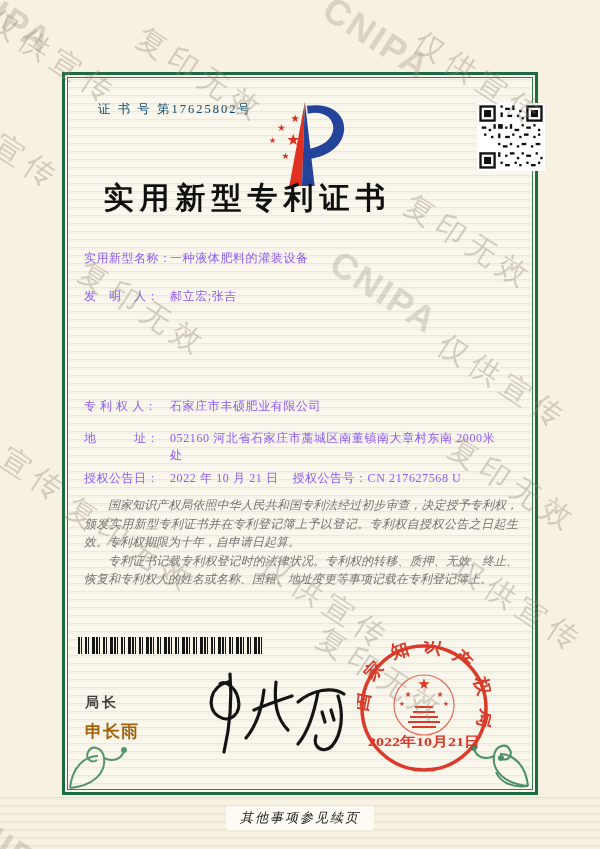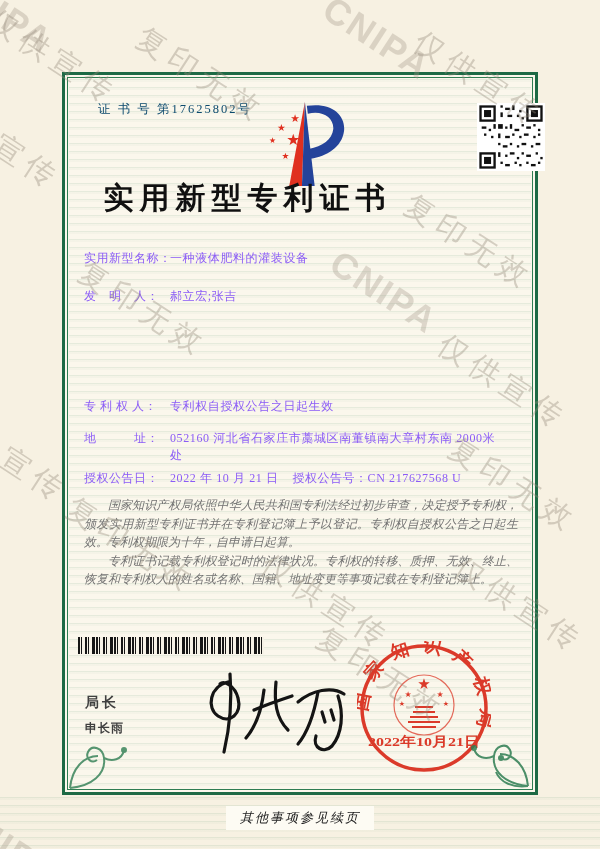--- a/index.html
+++ b/index.html
@@ -29,21 +29,21 @@
   .body-text{position:absolute;left:84px;top:496px;width:434px;font-size:12px;line-height:18.5px;
              text-align:justify;font-style:italic;color:#737373;}
   .body-text p{margin:0;text-indent:2em;}
   
   .barcode{position:absolute;left:78px;top:637px;width:186px;height:17px;
      background:repeating-linear-gradient(90deg,#161616 0 2px,#f6f2e6 2px 3px,#161616 3px 4px,#f6f2e6 4px 7px,#161616 7px 9px,#f6f2e6 9px 10px,#161616 10px 11px,#f6f2e6 11px 14px,#161616 14px 17px,#f6f2e6 17px 18px);}
   
   .signer-title{position:absolute;left:85px;top:694px;font-family:"Liberation Sans",sans-serif;
                 font-weight:bold;font-size:14px;letter-spacing:3px;color:#404040;}
   .signer-name{position:absolute;left:85px;top:720px;font-family:"Liberation Sans",sans-serif;
-               font-weight:bold;font-size:12px;letter-spacing:1px;color:#404040;}
+               font-weight:bold;font-size:17px;letter-spacing:1px;color:#a16207;}
   .signature{position:absolute;left:198px;top:668px;width:160px;height:92px;}
   .seal{position:absolute;left:357px;top:641px;width:134px;height:134px;opacity:.92;}
   
   .page-no{position:absolute;left:0;width:600px;top:768px;text-align:center;font-size:12px;
            letter-spacing:1px;color:#333;font-style:italic;}
   .note{position:absolute;left:50%;transform:translateX(-50%);top:806px;background:#fdfbf3;
         padding:3px 14px;font-size:13px;font-style:italic;letter-spacing:2px;color:#222;}
   
   .orn{position:absolute;width:80px;height:80px;}
   
@@ -144,21 +144,21 @@
 
   <div class="title">实用新型专利证书</div>
 
   <div class="row" style="top:250px">
     <span class="lbl">实用新型名称：</span><span class="val">一种液体肥料的灌装设备</span>
   </div>
   <div class="row" style="top:288px">
     <span class="lbl">发　明　人：</span><span class="val">郝立宏;张吉</span>
   </div>
   <div class="row" style="top:398px">
-    <span class="lbl">专 利 权 人：</span><span class="val">专利权自授权公告之日起生效</span>
+    <span class="lbl">专 利 权 人：</span><span class="val">石家庄市丰硕肥业有限公司</span>
   </div>
   <div class="row" style="top:430px">
     <span class="lbl">地　　　址：</span><span class="val val-wrap">052160 河北省石家庄市藁城区南董镇南大章村东南 2000米处</span>
   </div>
   <div class="row" style="top:470px">
     <span class="lbl">授权公告日：</span><span class="val">2022 年 10 月 21 日</span><span class="lbl lbl2" style="width:auto">授权公告号：</span><span class="val">CN 217627568 U</span>
   </div>
 
   <div class="body-text">
     <p>国家知识产权局依照中华人民共和国专利法经过初步审查，决定授予专利权，颁发实用新型专利证书并在专利登记簿上予以登记。专利权自授权公告之日起生效。专利权期限为十年，自申请日起算。</p>

